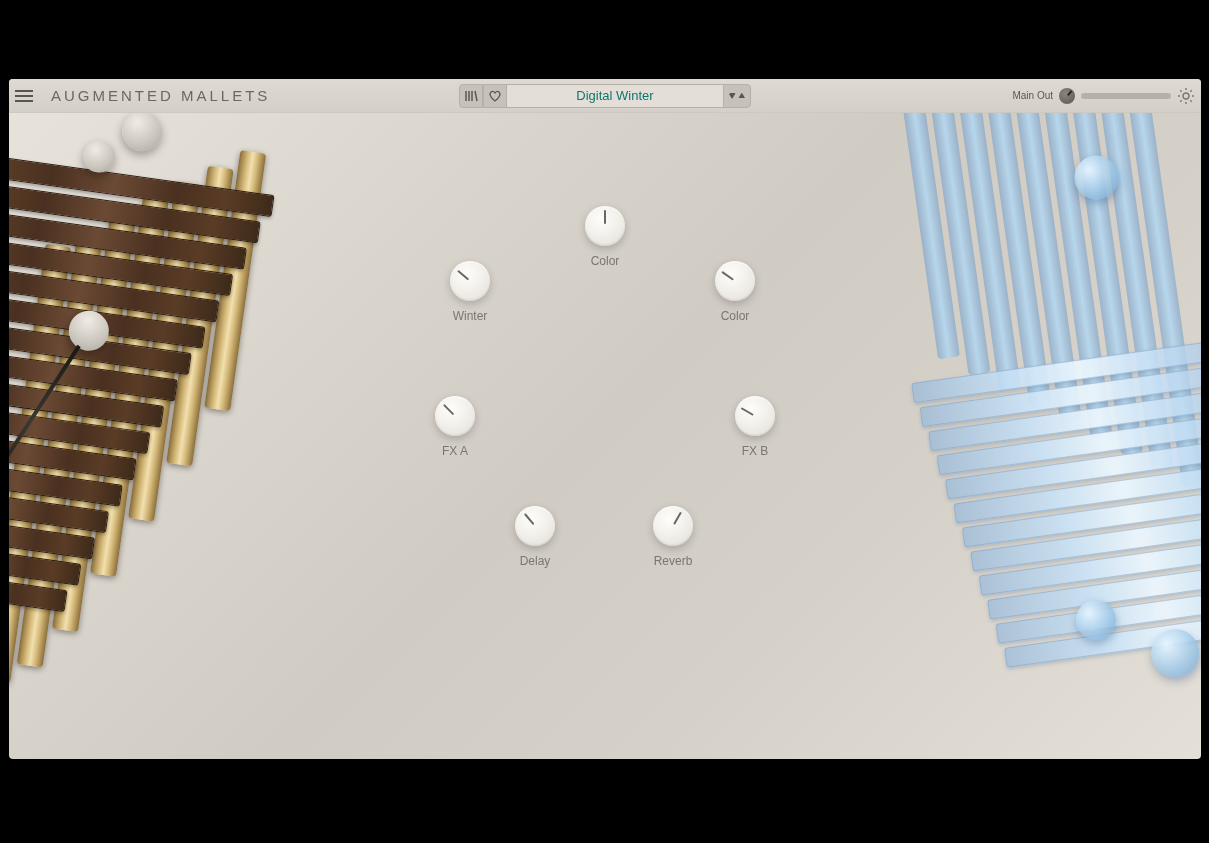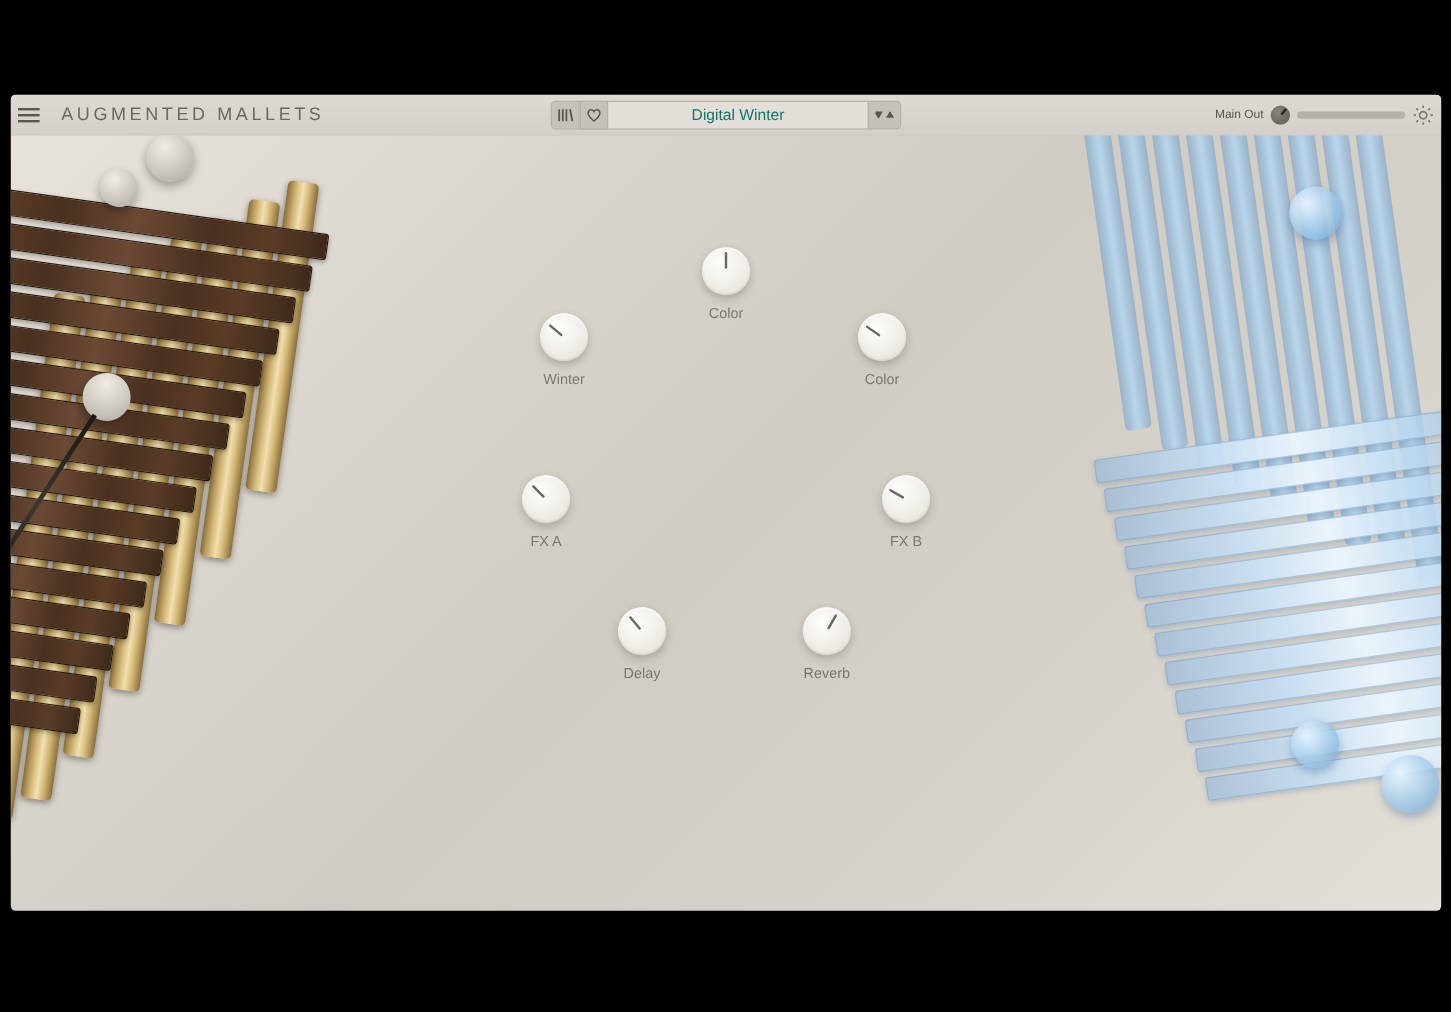--- a/index.html
+++ b/index.html
@@ -442,21 +442,21 @@
       <div class="knob-item" style="left:340px; top:180px;">
         <div class="small-knob" style="--angle:-60deg;"></div>
         <div class="knob-label">FX B</div>
       </div>
 
       <div class="knob-item" style="left:120px; top:290px;">
         <div class="small-knob" style="--angle:-40deg;"></div>
         <div class="knob-label">Delay</div>
       </div>
 
-      <div class="knob-item" style="left:274px; top:290px;justify-content:flex-end;">
+      <div class="knob-item" style="left:258px; top:290px;justify-content:flex-end;">
         <div class="small-knob" style="--angle:30deg;"></div>
         <div class="knob-label">Reverb</div>
       </div>
 
 
     </div>
 
   </div>
 </div>
 

